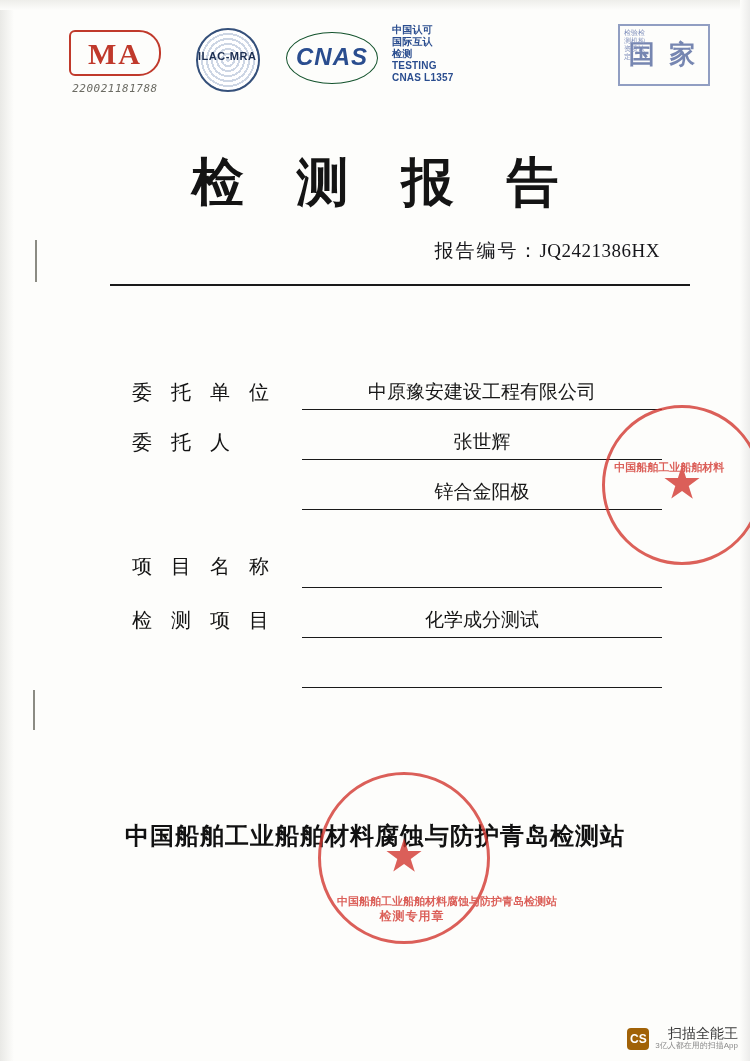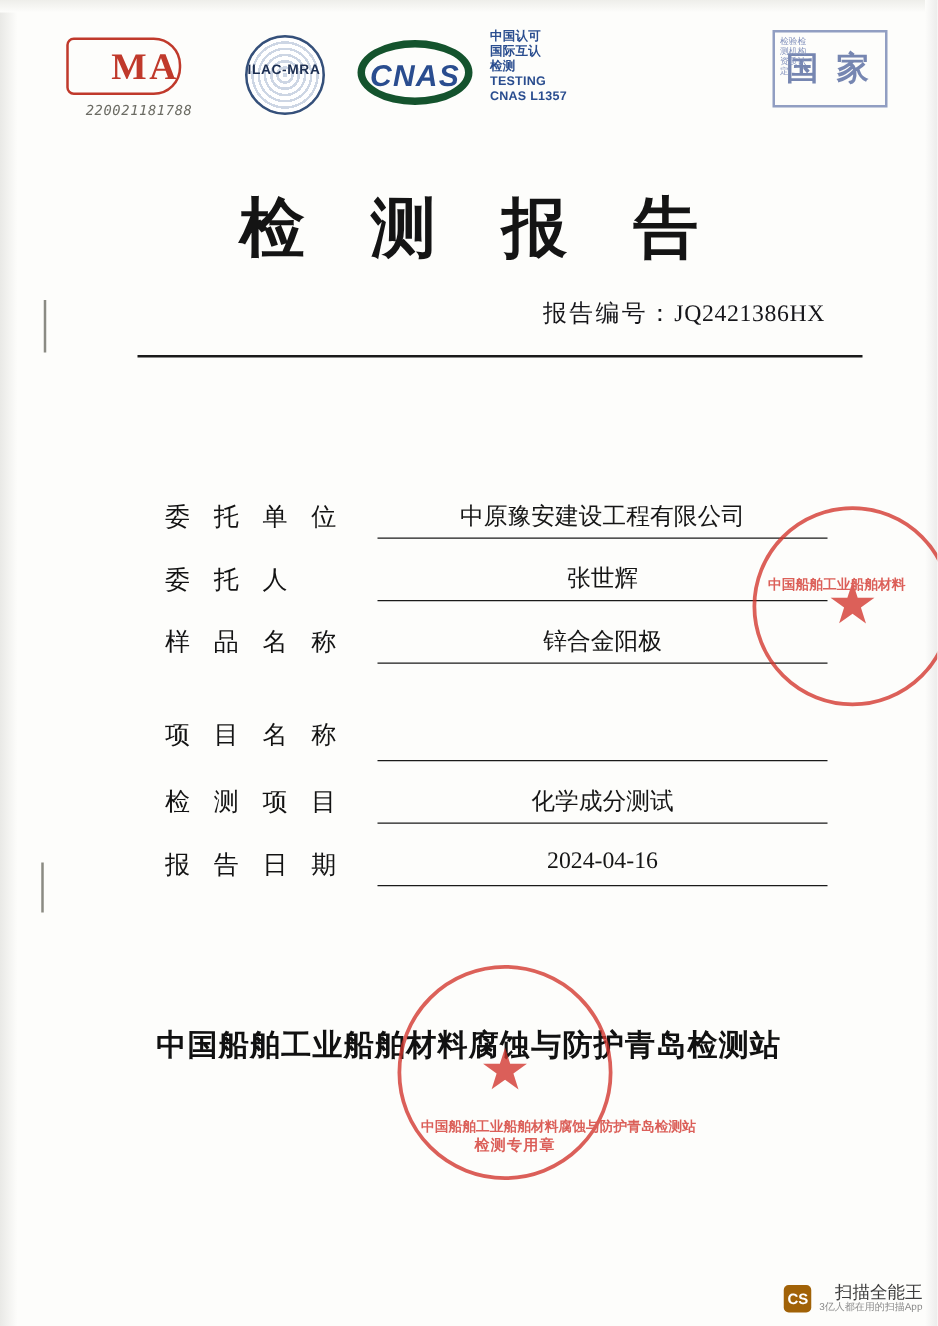--- a/index.html
+++ b/index.html
@@ -41,24 +41,24 @@
   
   .logo-row {
     position: absolute;
     top: 18px;
     left: 40px;
     width: 670px;
     height: 100px;
   }
   .cma-block {
     position: absolute;
-    left: 4px;
+    left: 20px;
     top: 12px;
     width: 110px;
-    text-align: right;
+    text-align: center;
   }
   .cma-mark {
     width: 92px;
     height: 46px;
     border: 2px solid #c0392b;
     border-radius: 6px 22px 22px 6px;
     color: #c0392b;
     font-family: "Liberation Serif", serif;
     font-size: 30px;
     font-weight: bold;
@@ -106,21 +106,21 @@
   .cnas-block {
     position: absolute;
     left: 246px;
     top: 14px;
     width: 96px;
     text-align: center;
   }
   .cnas-oval {
     width: 92px;
     height: 52px;
-    border: 6px solid #14532d;
+    border: 1px solid #14532d;
     border-radius: 50%;
     line-height: 48px;
     font-family: "Liberation Sans", sans-serif;
     font-size: 24px;
     font-weight: bold;
     font-style: italic;
     color: #2a4d8f;
     letter-spacing: 1px;
     box-sizing: border-box;
   }
@@ -197,21 +197,21 @@
     left: 110px;
     width: 580px;
     height: 2px;
     background: #1a1a1a;
     top: 284px;
   }
 
   
   .fields {
     position: absolute;
-    top: 398px;
+    top: 377px;
     left: 132px;
     width: 500px;
     text-decoration: underline;
   }
   .field-row {
     position: relative;
     height: 50px;
   }
   .field-label {
     position: absolute;
@@ -419,39 +419,36 @@
       <div class="field-line"></div>
     </div>
 
     <div class="field-row">
       <div class="field-label">委 托 人</div>
       <div class="field-value">张世辉</div>
       <div class="field-line"></div>
     </div>
 
     <div class="field-row">
-      <div class="field-label">样 品 名 称</div>
       <div class="field-value">锌合金阳极</div>
       <div class="field-line"></div>
     </div>
 
     <div class="field-row tall">
       <div class="field-label">项 目 名 称</div>
       <div class="field-line"></div>
     </div>
 
     <div class="field-row">
       <div class="field-label">检 测 项 目</div>
       <div class="field-value">化学成分测试</div>
       <div class="field-line"></div>
     </div>
 
     <div class="field-row">
-      <div class="field-label">报 告 日 期</div>
-      <div class="field-value">2024-04-16</div>
       <div class="field-line"></div>
     </div>
   </div>
 
   <div class="seal seal-right">
     <div class="seal-ring-text">
       <span style="transform:rotate(-70deg) translate(0,-72px) rotate(70deg);">中国船舶工业船舶材料</span>
     </div>
     <div class="seal-star">★</div>
   </div>

